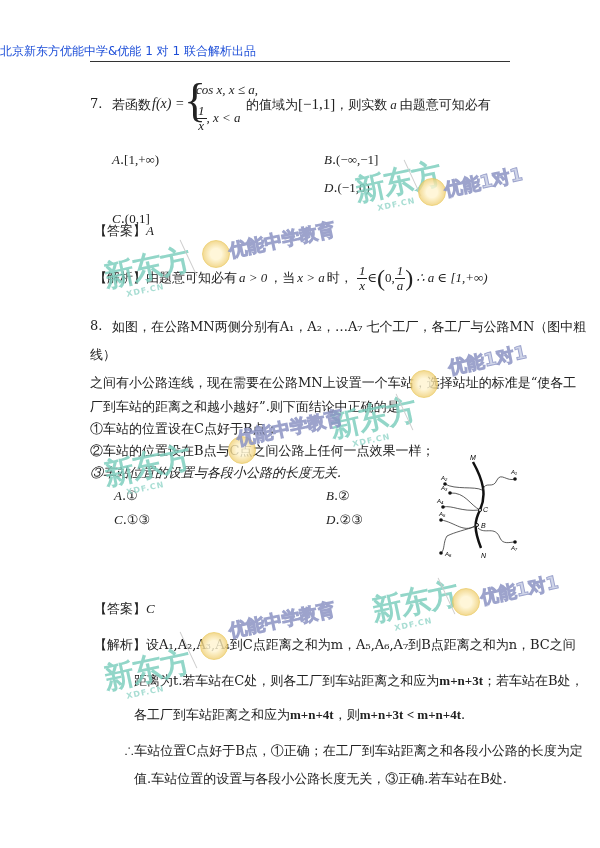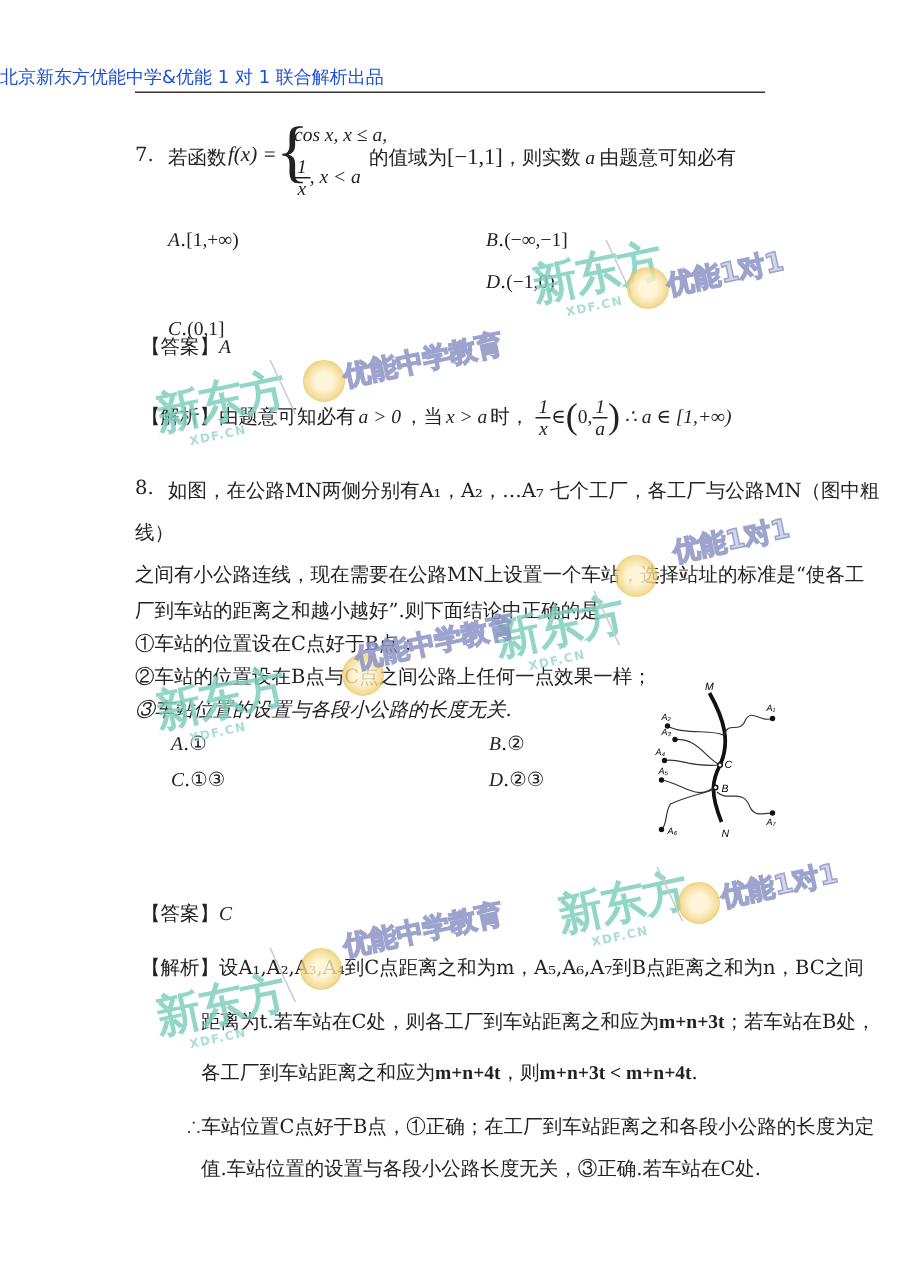--- a/index.html
+++ b/index.html
@@ -102,21 +102,21 @@
   <text x="20" y="106" font-size="6">A₆</text>
   <text x="86" y="100" font-size="6">A₇</text>
 </svg>
 
 <div class="abs" style="left:94px;top:600px;"><span>【答案】</span><span class="it">C</span></div>
 
 <div class="abs" style="left:94px;top:636px;"><span>【解析】</span><span>设A₁,A₂,A₃,A₄到C点距离之和为m，A₅,A₆,A₇到B点距离之和为n，BC之间</span></div>
 <div class="abs" style="left:134px;top:672px;"><span>距离为t.若车站在C处，则各工厂到车站距离之和应为</span><span class="bold-it">m+n+3t</span><span>；若车站在B处，</span></div>
 <div class="abs" style="left:134px;top:706px;"><span>各工厂到车站距离之和应为</span><span class="bold-it">m+n+4t</span><span>，则</span><span class="bold-it">m+n+3t &lt; m+n+4t</span><span>.</span></div>
 <div class="abs" style="left:124px;top:742px;">∴车站位置C点好于B点，①正确；在工厂到车站距离之和各段小公路的长度为定</div>
-<div class="abs" style="left:134px;top:770px;">值.车站位置的设置与各段小公路长度无关，③正确.若车站在C处.</div>
+<div class="abs" style="left:134px;top:770px;">值.车站位置的设置与各段小公路长度无关，③正确.若车站在B处.</div>
 
 <div class="wm wm-xdf" style="left:355px;top:162px;"><span>新东方</span><small>XDF.CN</small></div>
 <div class="wm-slash" style="left:412px;top:158px;"></div>
 <div class="wm-circle" style="left:418px;top:178px;"></div>
 <div class="wm wm-yn" style="left:444px;top:170px;">优能1对1</div>
 
 <div class="wm wm-xdf" style="left:104px;top:248px;"><span>新东方</span><small>XDF.CN</small></div>
 <div class="wm-slash" style="left:188px;top:238px;"></div>
 <div class="wm-circle" style="left:202px;top:240px;"></div>
 <div class="wm wm-yn" style="left:228px;top:228px;">优能中学教育</div>

